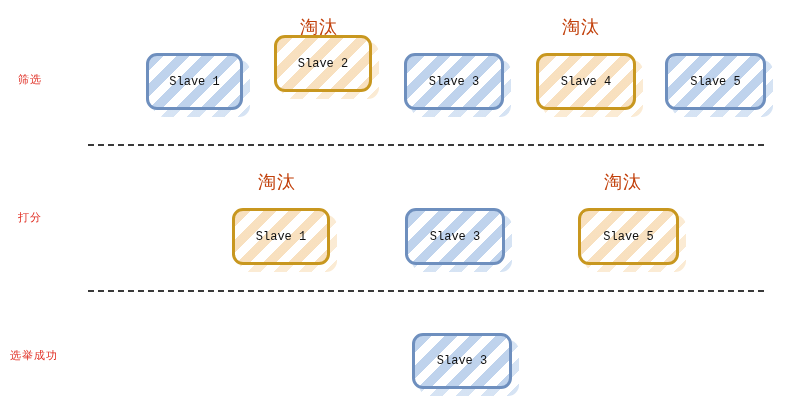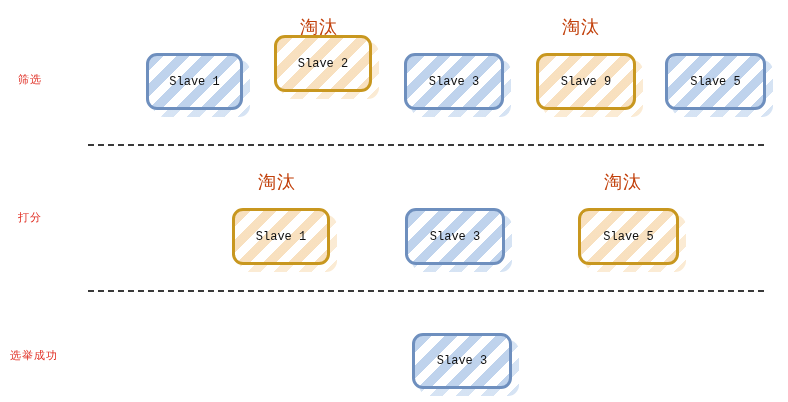--- a/index.html
+++ b/index.html
@@ -147,21 +147,21 @@
     </div>
     <div class="node blue" style="left: 404px; top: 53px; width: 100px; height: 57px;">
       <div class="shadow"></div>
       <div class="body"></div>
       <span class="label">Slave 3</span>
     </div>
     <div class="annot" style="left: 562px; top: 19px;">淘汰</div>
     <div class="node gold" style="left: 536px; top: 53px; width: 100px; height: 57px;">
       <div class="shadow"></div>
       <div class="body"></div>
-      <span class="label">Slave 9</span>
+      <span class="label">Slave 4</span>
     </div>
     <div class="node blue" style="left: 665px; top: 53px; width: 101px; height: 57px;">
       <div class="shadow"></div>
       <div class="body"></div>
       <span class="label">Slave 5</span>
     </div>
     <div class="stage-label" style="left: 18px; top: 212px;">打分</div>
     <div class="annot" style="left: 258px; top: 174px;">淘汰</div>
     <div class="node gold" style="left: 232px; top: 208px; width: 98px; height: 57px;">
       <div class="shadow"></div>

